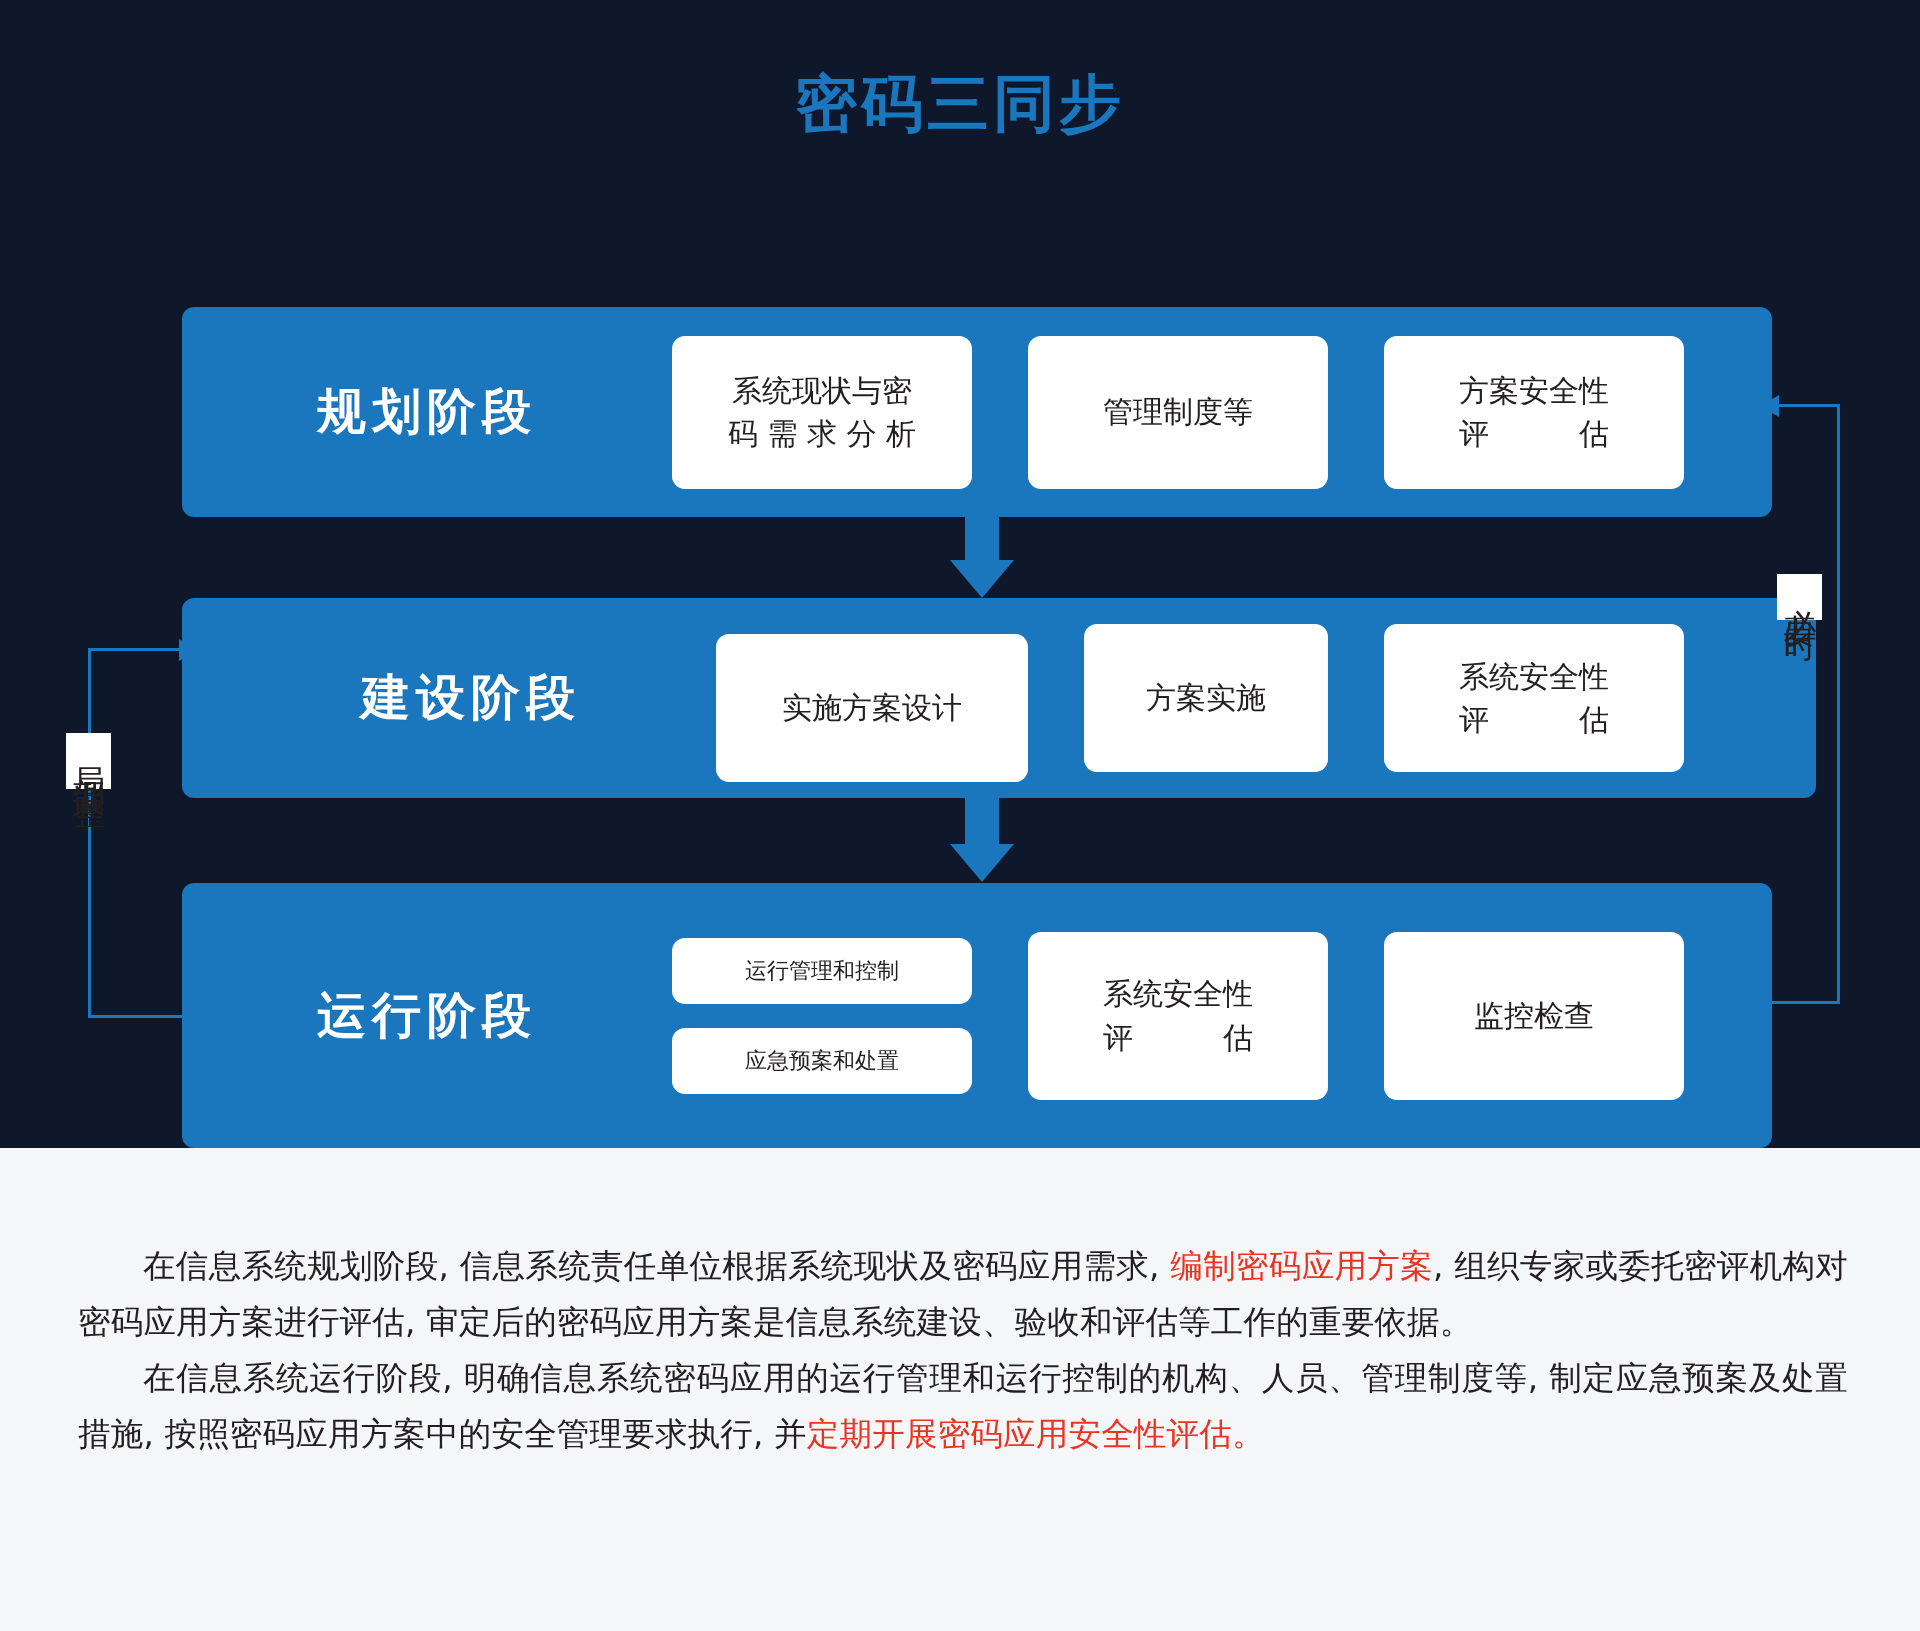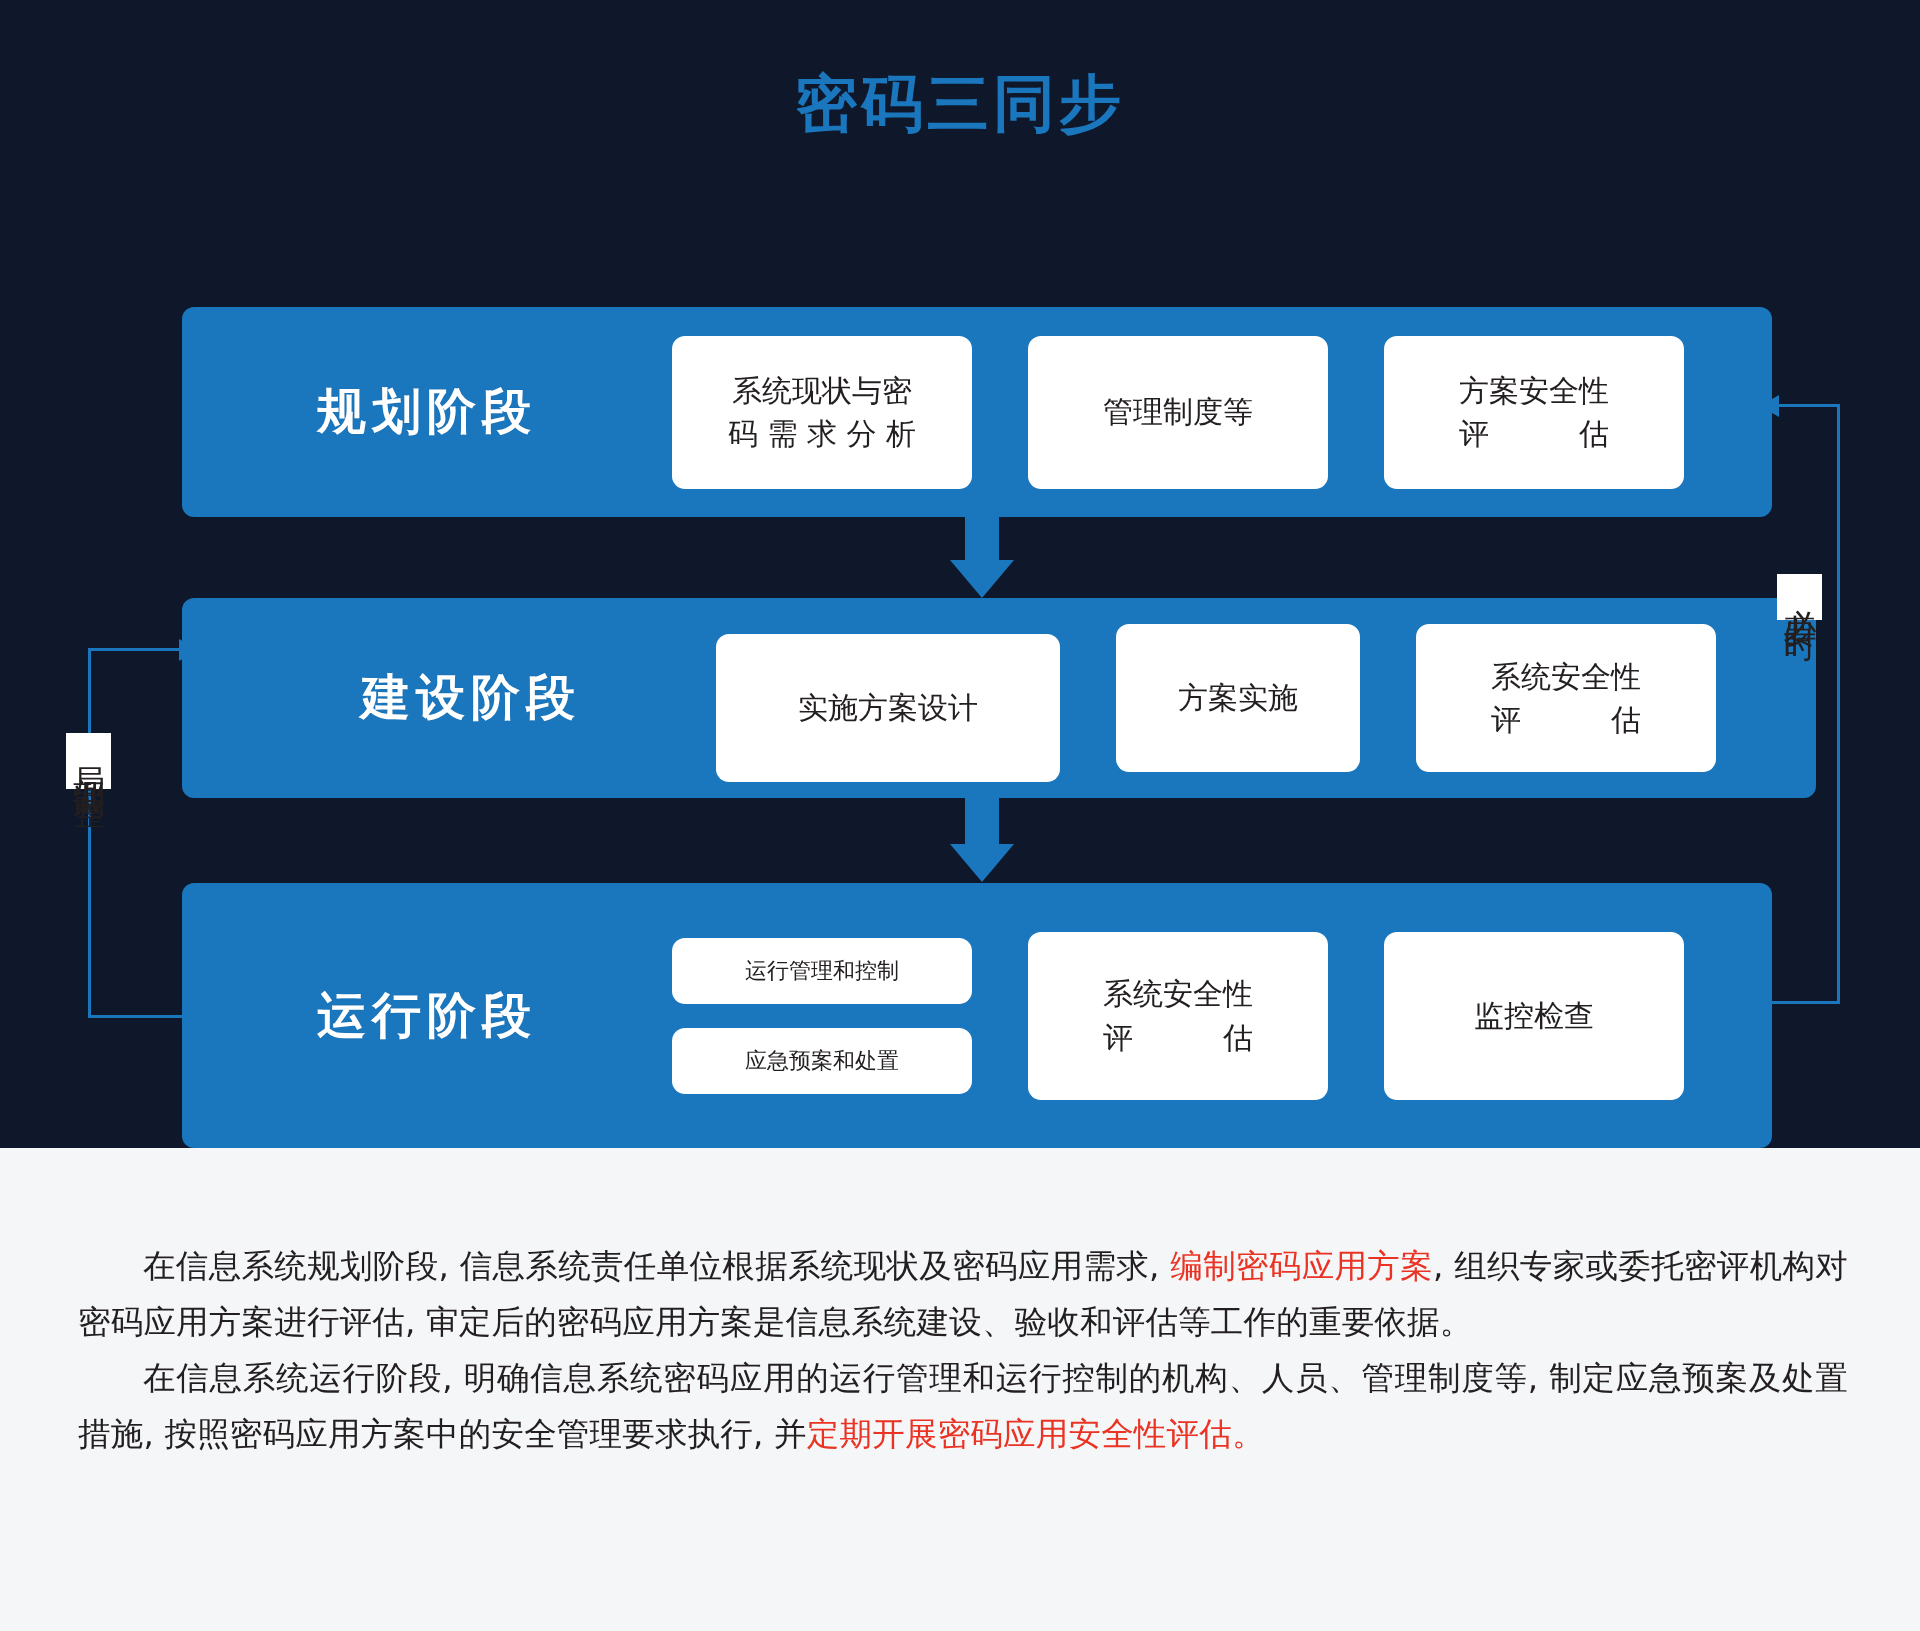--- a/index.html
+++ b/index.html
@@ -65,21 +65,21 @@
     padding:6px 10px;
     font-family:"DejaVu Sans","Liberation Sans",sans-serif;
   }
   
   #row-plan .card{height:153px;}
   #row-plan .card:nth-child(1){width:300px;}
   #row-plan .card:nth-child(2){width:300px;}
   #row-plan .card:nth-child(3){width:300px;}
   
   #row-build .card{height:148px;}
-  #row-build .card:nth-child(1){width:344px;margin-top:20px;}
+  #row-build .card:nth-child(1){width:312px;margin-top:20px;}
   #row-build .card:nth-child(2){width:244px;}
   #row-build .card:nth-child(3){width:300px;}
   
   #row-run .stack{display:flex;flex-direction:column;gap:24px;}
   #row-run .stack .card{width:300px;height:66px;font-size:22px;}
   #row-run .card.tall{width:300px;height:168px;}
 
   
   .v-arrow{position:absolute;width:34px;background:#1a76bd;}
   .v-arrow .head{

